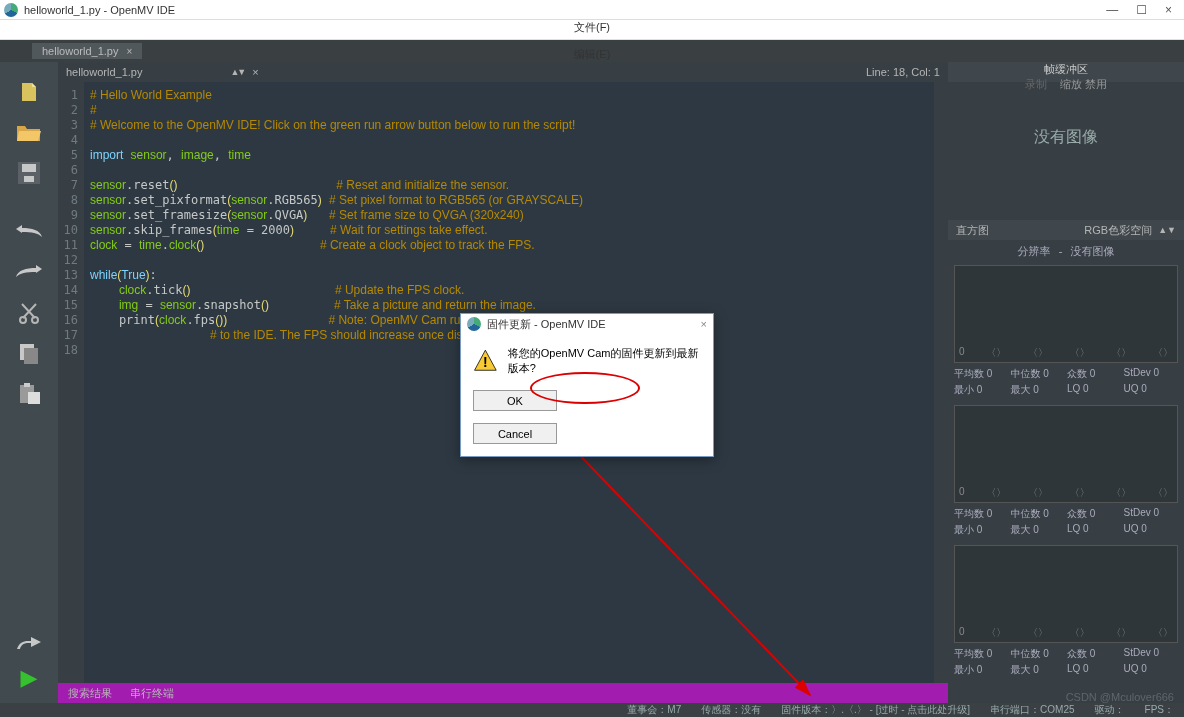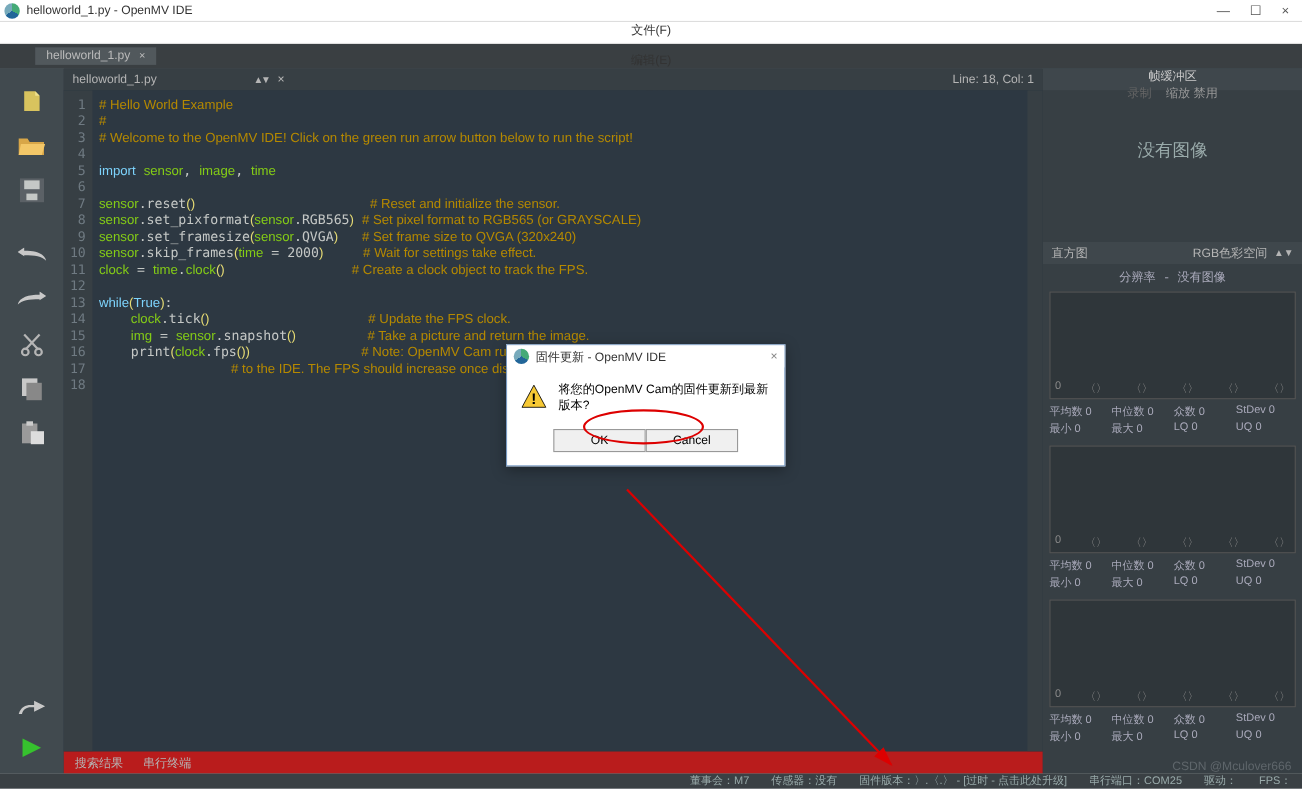--- a/index.html
+++ b/index.html
@@ -45,33 +45,33 @@
 .res-row { text-align: center; color: #aab; padding: 4px 0; font-family: Liberation Mono, monospace; }
 .hist-block { height: 98px; border: 1px solid #555; margin: 2px 6px; background: #2f363a; position: relative; }
 .hist-grid-x { position: absolute; bottom: 2px; left: 4px; right: 4px; display: flex; justify-content: space-between; font-size: 10px; color: #888; }
 .hist-stats { display: grid; grid-template-columns: repeat(4, 1fr); font-size: 10px; color: #aab; padding: 2px 6px 6px; gap: 2px 2px; }
 .hist-stats div { white-space: nowrap; }
 
 .sidebar-bottom { margin-top: auto; padding-bottom: 12px; width: 100%; display: flex; flex-direction: column; gap: 10px; align-items: center; }
 .plug-icon { width: 28px; height: 22px; }
 .play-icon { color: #36c22e; font-size: 22px; }
 
-.bottom-strip { height: 20px; background: #b91c1c; display: flex; padding: 0 10px; align-items: center; color: #b5b5b5; font-size: 11px; gap: 18px; }
+.bottom-strip { height: 20px; background: #a21caf; display: flex; padding: 0 10px; align-items: center; color: #b5b5b5; font-size: 11px; gap: 18px; }
 
 .status-bar { height: 14px; background: #3a4044; color: #9aa; font-size: 10px; display: flex; align-items: flex-start; padding: 0 10px; gap: 20px; }
 .status-bar .seg { white-space: nowrap; }
 .status-bar .sp { flex: 1; }
 
 .dialog { position: absolute; left: 460px; top: 313px; width: 254px; background: #fff; border: 1px solid #7a9cc4; box-shadow: 0 3px 12px rgba(0,0,0,.35); z-index: 100; }
 .dlg-title { height: 20px; background: #fff; display: flex; align-items: center; padding: 0 6px; gap: 6px; font-size: 11px; color: #333; }
 .dlg-title .x { margin-left: auto; color: #888; }
 .dlg-body { display: flex; padding: 12px 12px 6px; gap: 10px; align-items: center; }
 .warn-tri { width: 28px; height: 28px; }
 .dlg-msg { font-size: 11px; color: #000; }
-.dlg-btns { display: flex; justify-content: center; padding: 8px 12px 12px; }
+.dlg-btns { display: flex; gap: 12px; justify-content: center; padding: 8px 12px 12px; flex-direction: column; }
 .dlg-btn { width: 84px; height: 21px; border: 1px solid #999; background: #f0f0f0; font-size: 11px; cursor: pointer; }
 .ok-circle { position: absolute; left: 530px; top: 372px; width: 110px; height: 32px; border: 2px solid #d00; border-radius: 50%; z-index: 101; }
 
 .arrow { position: absolute; left: 560px; top: 435px; z-index: 50; pointer-events: none; }
 
 .watermark { position: absolute; right: 10px; bottom: 14px; color: #6c7378; font-size: 11px; z-index: 60; opacity: .75; }
 </style>
 </head>
 <body>
 

